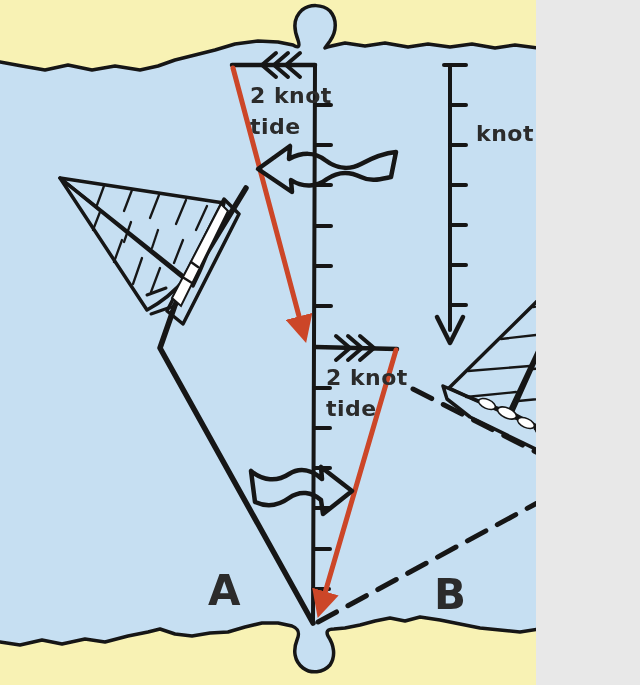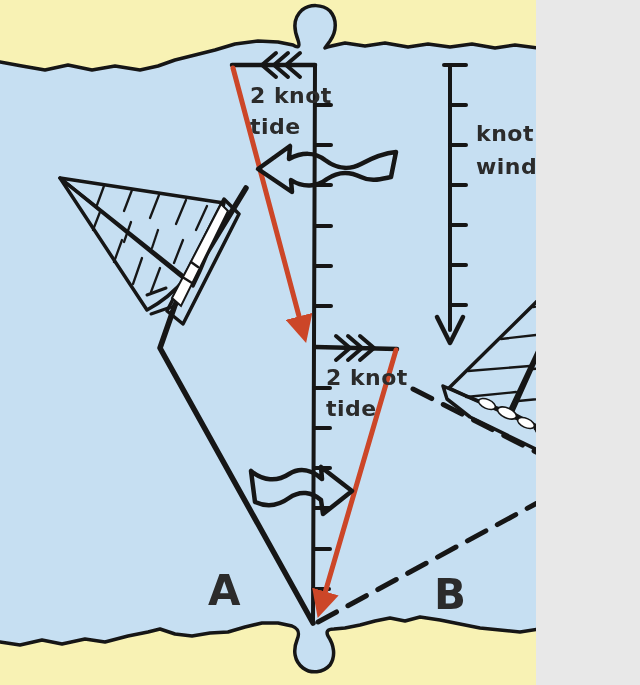--- a/index.html
+++ b/index.html
@@ -159,19 +159,18 @@
     <div>tide</div>
   </div>
 
   <div class="lbl" style="left:326px;top:362px;">
     <div>2 knot</div>
     <div>tide</div>
   </div>
 
   <div class="lbl wind-lbl" style="left:476px;top:117px;">
     <div>knot</div>
-    <div>wind</div>
   </div>
 
   <div class="lbl big" style="left:208px;top:570px;">A</div>
 
   <div class="lbl big" style="left:434px;top:574px;">B</div>
 </div>
 
 </body></html>

